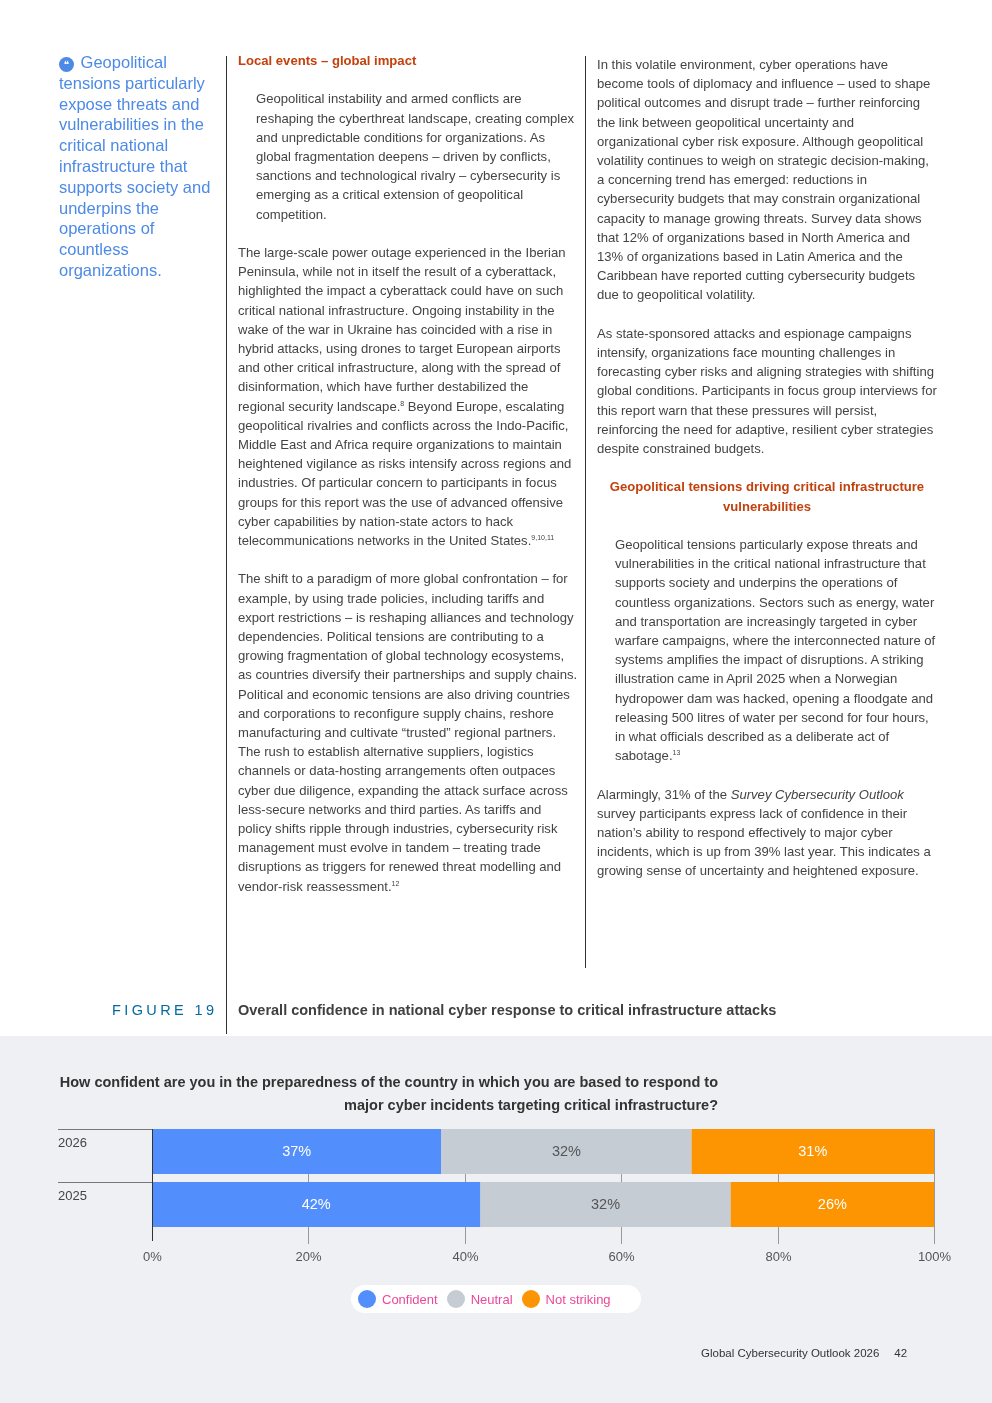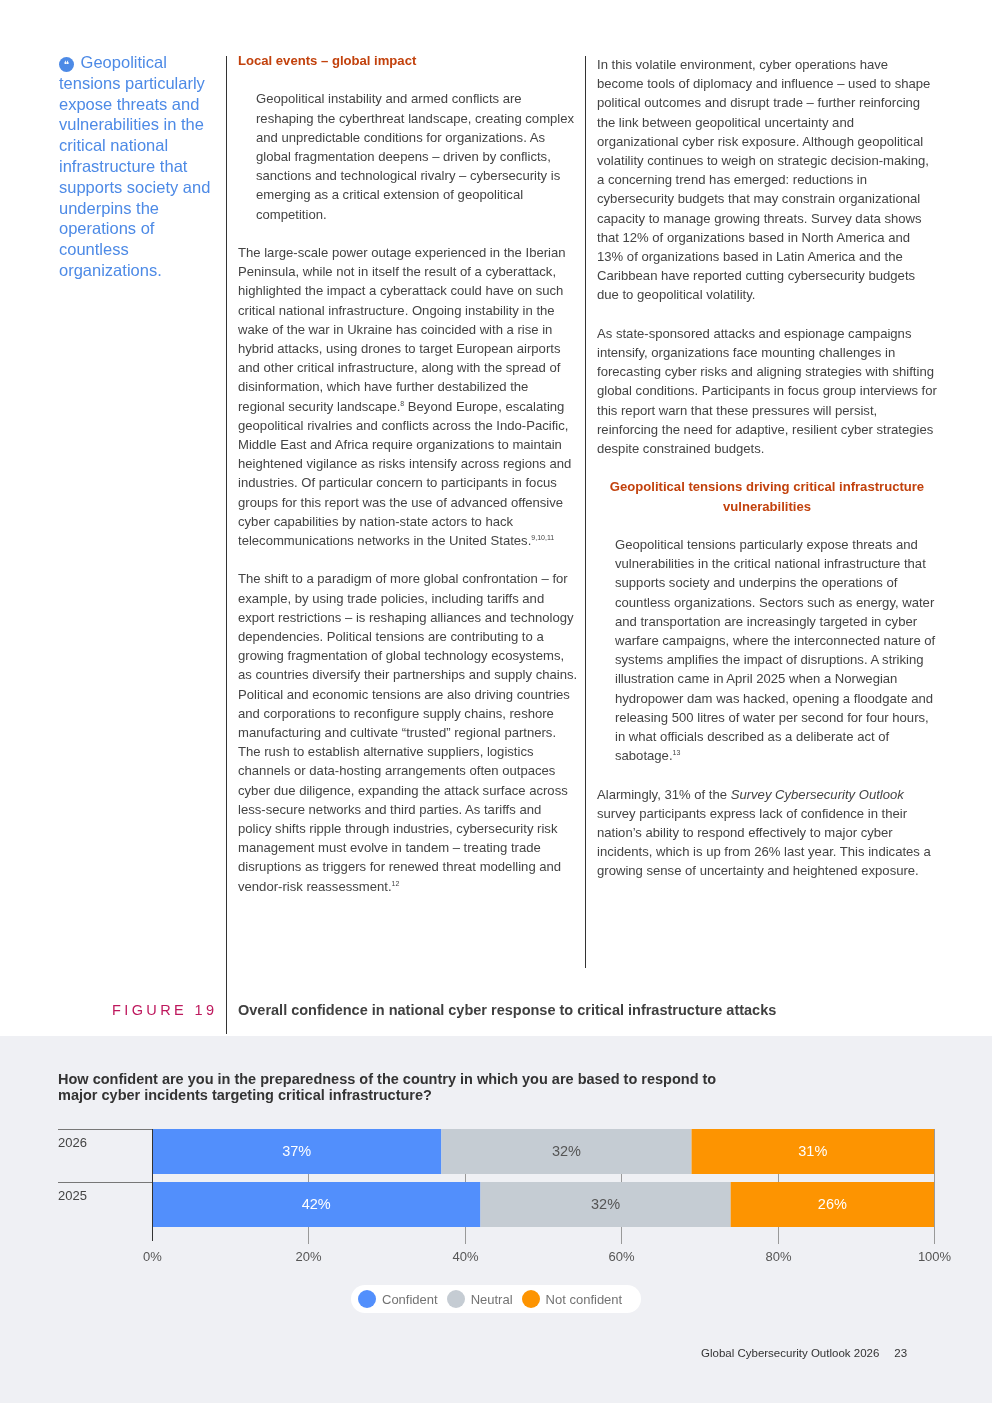--- a/index.html
+++ b/index.html
@@ -24,34 +24,34 @@
   .col.c1 { left: 238px; top: 51px; width: 340px; }
   .col.c2 { left: 597px; top: 51px; width: 340px; }
   .col h3 { font-size: 13.1px; font-weight: bold; color: #c2410c; line-height: 19.2px; }
   .col p { margin-top: 19.2px; }
   .col h3 + p { margin-top: 19.2px; margin-left: 18px; }
   .col p + h3 { margin-top: 19.2px; text-align: center; }
   .col .first { margin-top: 4px; }
   sup { font-size: 7px; line-height: 0; vertical-align: 5px; }
 
   .fig-label {
-    position: absolute; left: 112px; top: 1002px; font-size: 14.5px; letter-spacing: 3.4px; color: #be185d;
+    position: absolute; left: 112px; top: 1002px; font-size: 14.5px; letter-spacing: 3.4px; color: #0369a1;
   }
   .fig-title { position: absolute; left: 238px; top: 1002px; font-size: 14.5px; font-weight: bold; color: #404040; }
 
   .chart-area { position: absolute; left: 0; top: 1036px; width: 992px; height: 367px; background: #eff0f4; }
   .chart-question {
     position: absolute; left: 58px; top: 35px; width: 660px;
-    font-size: 14.5px; font-weight: bold; color: #333; line-height: 16px;
+    font-size: 14.5px; font-weight: bold; color: #333; line-height: 23px; text-align: right;
   }
   svg.bars { position: absolute; left: 0; top: 0; }
   .legend {
     position: absolute; left: 351px; top: 249px; height: 28px; width: 290px;
     background: #fff; border-radius: 14px; display: flex; align-items: center; padding-left: 7px;
-    font-size: 13px; color: #737373;
+    font-size: 13px; color: #ec4899;
   }
   .legend .item { display: flex; align-items: center; margin-right: 9px; }
   .legend .dot { width: 18px; height: 18px; border-radius: 50%; margin-right: 6px; }
   .footer { position: absolute; left: 701px; top: 311px; font-size: 11.5px; color: #333; }
   .footer .pg { margin-left: 15px; }
 </style>
 </head>
 <body>
 
 <div class="pullquote">
@@ -67,21 +67,21 @@
   <p>Geopolitical instability and armed conflicts are reshaping the cyberthreat landscape, creating complex and unpredictable conditions for organizations. As global fragmentation deepens – driven by conflicts, sanctions and technological rivalry – cybersecurity is emerging as a critical extension of geopolitical competition.</p>
   <p><span>The large-scale power outage experienced in the Iberian Peninsula, while not in itself the result of a cyberattack, highlighted the impact a cyberattack could have on such critical national infrastructure. Ongoing instability in the wake of the war in Ukraine has coincided with a rise in hybrid attacks, using drones to target European airports and other critical infrastructure, along with the spread of disinformation, which have further destabilized the regional security landscape.</span><sup>8</sup><span> Beyond Europe, escalating geopolitical rivalries and conflicts across the Indo-Pacific, Middle East and Africa require organizations to maintain heightened vigilance as risks intensify across regions and industries. Of particular concern to participants in focus groups for this report was the use of advanced offensive cyber capabilities by nation-state actors to hack telecommunications networks in the United States.</span><sup>9,10,11</sup></p>
   <p><span>The shift to a paradigm of more global confrontation – for example, by using trade policies, including tariffs and export restrictions – is reshaping alliances and technology dependencies. Political tensions are contributing to a growing fragmentation of global technology ecosystems, as countries diversify their partnerships and supply chains. Political and economic tensions are also driving countries and corporations to reconfigure supply chains, reshore manufacturing and cultivate “trusted” regional partners. The rush to establish alternative suppliers, logistics channels or data-hosting arrangements often outpaces cyber due diligence, expanding the attack surface across less-secure networks and third parties. As tariffs and policy shifts ripple through industries, cybersecurity risk management must evolve in tandem – treating trade disruptions as triggers for renewed threat modelling and vendor-risk reassessment.</span><sup>12</sup></p>
 </div>
 
 <div class="col c2">
   <p class="first">In this volatile environment, cyber operations have become tools of diplomacy and influence – used to shape political outcomes and disrupt trade – further reinforcing the link between geopolitical uncertainty and organizational cyber risk exposure. Although geopolitical volatility continues to weigh on strategic decision-making, a concerning trend has emerged: reductions in cybersecurity budgets that may constrain organizational capacity to manage growing threats. Survey data shows that 12% of organizations based in North America and 13% of organizations based in Latin America and the Caribbean have reported cutting cybersecurity budgets due to geopolitical volatility.</p>
   <p>As state-sponsored attacks and espionage campaigns intensify, organizations face mounting challenges in forecasting cyber risks and aligning strategies with shifting global conditions. Participants in focus group interviews for this report warn that these pressures will persist, reinforcing the need for adaptive, resilient cyber strategies despite constrained budgets.</p>
   <h3 style="margin-top:19.2px">Geopolitical tensions driving critical infrastructure vulnerabilities</h3>
   <p><span>Geopolitical tensions particularly expose threats and vulnerabilities in the critical national infrastructure that supports society and underpins the operations of countless organizations. Sectors such as energy, water and transportation are increasingly targeted in cyber warfare campaigns, where the interconnected nature of systems amplifies the impact of disruptions. A striking illustration came in April 2025 when a Norwegian hydropower dam was hacked, opening a floodgate and releasing 500 litres of water per second for four hours, in what officials described as a deliberate act of sabotage.</span><sup>13</sup></p>
-  <p><span>Alarmingly, 31% of the </span><em>Survey Cybersecurity Outlook</em><span> survey participants express lack of confidence in their nation’s ability to respond effectively to major cyber incidents, which is up from 26% last year. This indicates a growing sense of uncertainty and heightened exposure.</span></p>
+  <p><span>Alarmingly, 31% of the </span><em>Survey Cybersecurity Outlook</em><span> survey participants express lack of confidence in their nation’s ability to respond effectively to major cyber incidents, which is up from 39% last year. This indicates a growing sense of uncertainty and heightened exposure.</span></p>
 </div>
 
 <div class="fig-label">FIGURE 19</div>
 <div class="fig-title">Overall confidence in national cyber response to critical infrastructure attacks</div>
 
 <div class="chart-area">
   <div class="chart-question">How confident are you in the preparedness of the country in which you are based to respond to major cyber incidents targeting critical infrastructure?</div>
   <svg class="bars" id="chart-svg" width="992" height="240">
       <line x1="152.5" x2="152.5" y1="93" y2="205" stroke="#333" stroke-width="1"></line>
       <text x="152.5" y="225" text-anchor="middle" font-size="13" fill="#555" font-family="Liberation Sans, sans-serif">0%</text>
@@ -117,19 +117,19 @@
       <div class="item">
         <span class="dot" style="background: rgb(82, 143, 252);"></span>
         <span>Confident</span>
       </div>
       <div class="item">
         <span class="dot" style="background: rgb(197, 204, 211);"></span>
         <span>Neutral</span>
       </div>
       <div class="item">
         <span class="dot" style="background: rgb(253, 148, 1);"></span>
-        <span>Not confident</span>
+        <span>Not striking</span>
       </div>
     </div>
   <div class="footer">
-    <span>Global Cybersecurity Outlook 2026</span><span class="pg">23</span>
+    <span>Global Cybersecurity Outlook 2026</span><span class="pg">42</span>
   </div>
 </div>
 
 </body></html>

